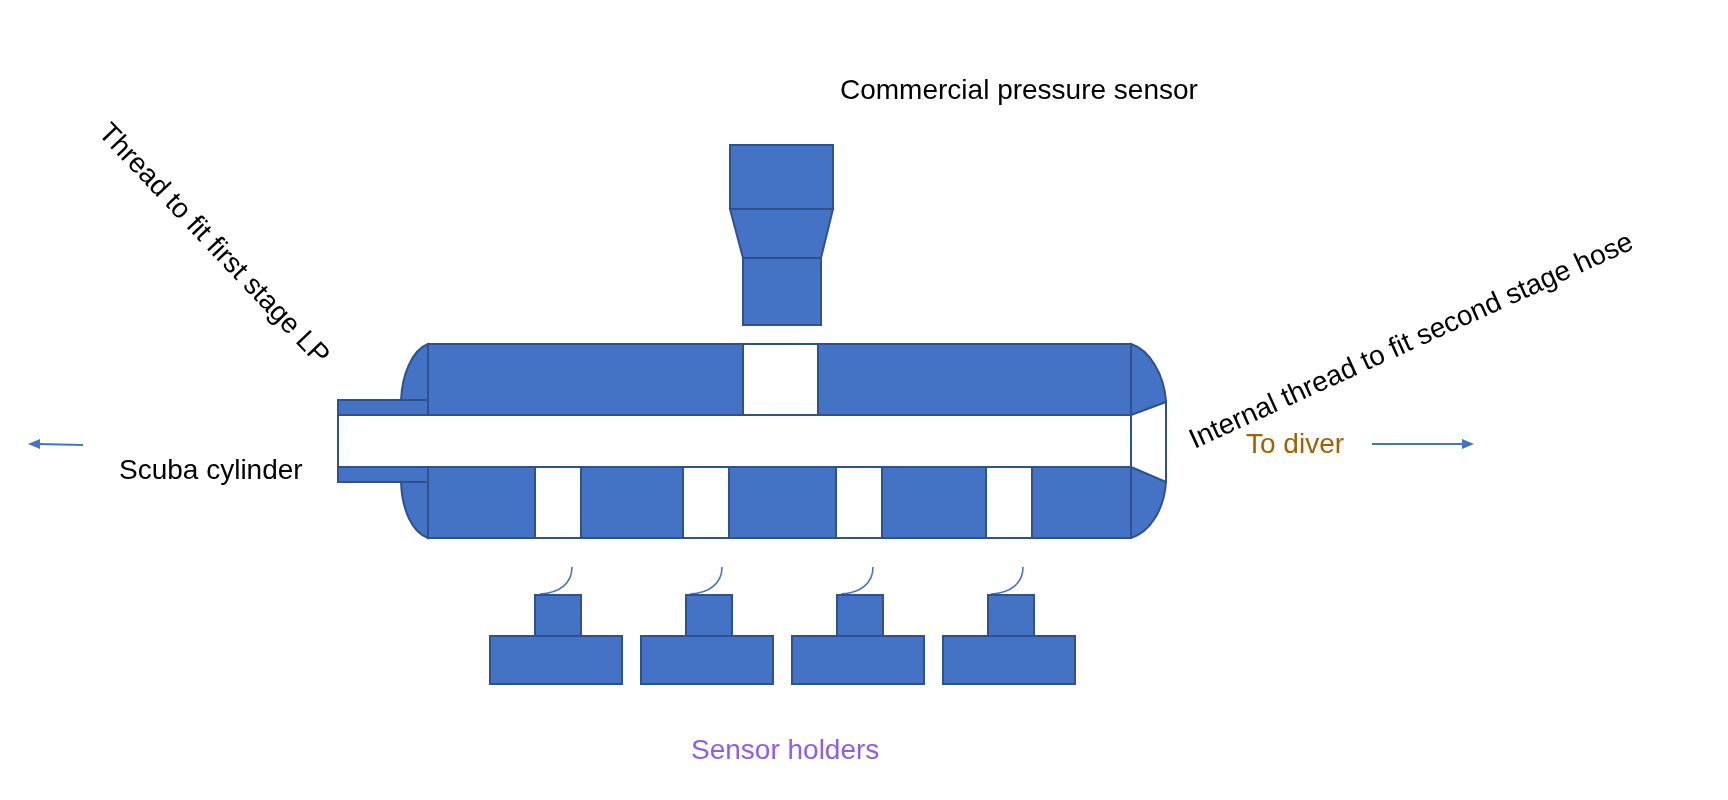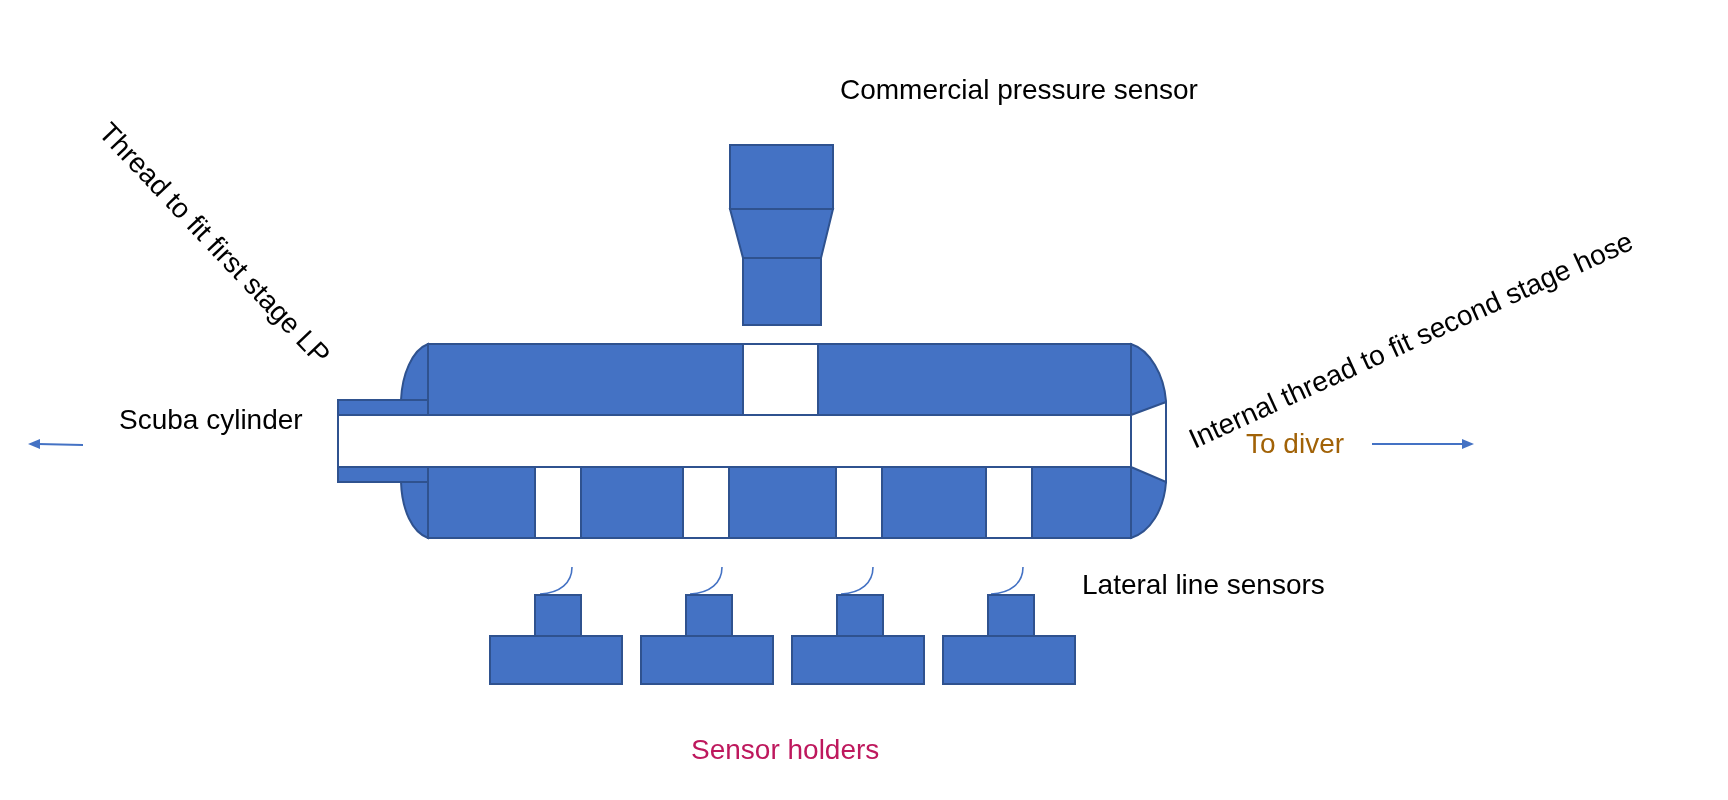--- a/index.html
+++ b/index.html
@@ -82,20 +82,19 @@
       <polygon class="arrow-head" points="1474,444 1462,439 1462,449" style="fill: rgb(68, 114, 196);"></polygon>
     </g>
   </svg>
 
   <div class="lbl" style="left: 840px; top: 76px; color: rgb(0, 0, 0);">Commercial pressure sensor</div>
 
   <div class="lbl" style="left: 114px; top: 118px; transform-origin: 0px 0px; transform: rotate(46.5deg); color: rgb(0, 0, 0);">Thread to fit first stage LP</div>
 
   <div class="lbl" style="left: 1185px; top: 428px; transform-origin: 0px 0px; transform: rotate(-24.5deg); color: rgb(0, 0, 0);">Internal thread to fit second stage hose</div>
 
-  <div class="lbl" style="left: 119px; top: 406px; color: rgb(0, 0, 0);">Scuba cylinder</div>
+  <div class="lbl" style="left: 119px; top: 456px; color: rgb(0, 0, 0);">Scuba cylinder</div>
 
   <div class="lbl" style="left: 1246px; top: 430px; color: #a16207;">To diver</div>
 
-  <div class="lbl" style="left: 1082px; top: 571px; color: rgb(0, 0, 0);">Lateral line sensors</div>
 
-  <div class="lbl" style="left: 691px; top: 736px; color: #be185d; text-align: center;">Sensor holders</div>
+  <div class="lbl" style="left: 691px; top: 736px; color: #8b5cf6; text-align: center;">Sensor holders</div>
 </div>
 
 </body></html>

